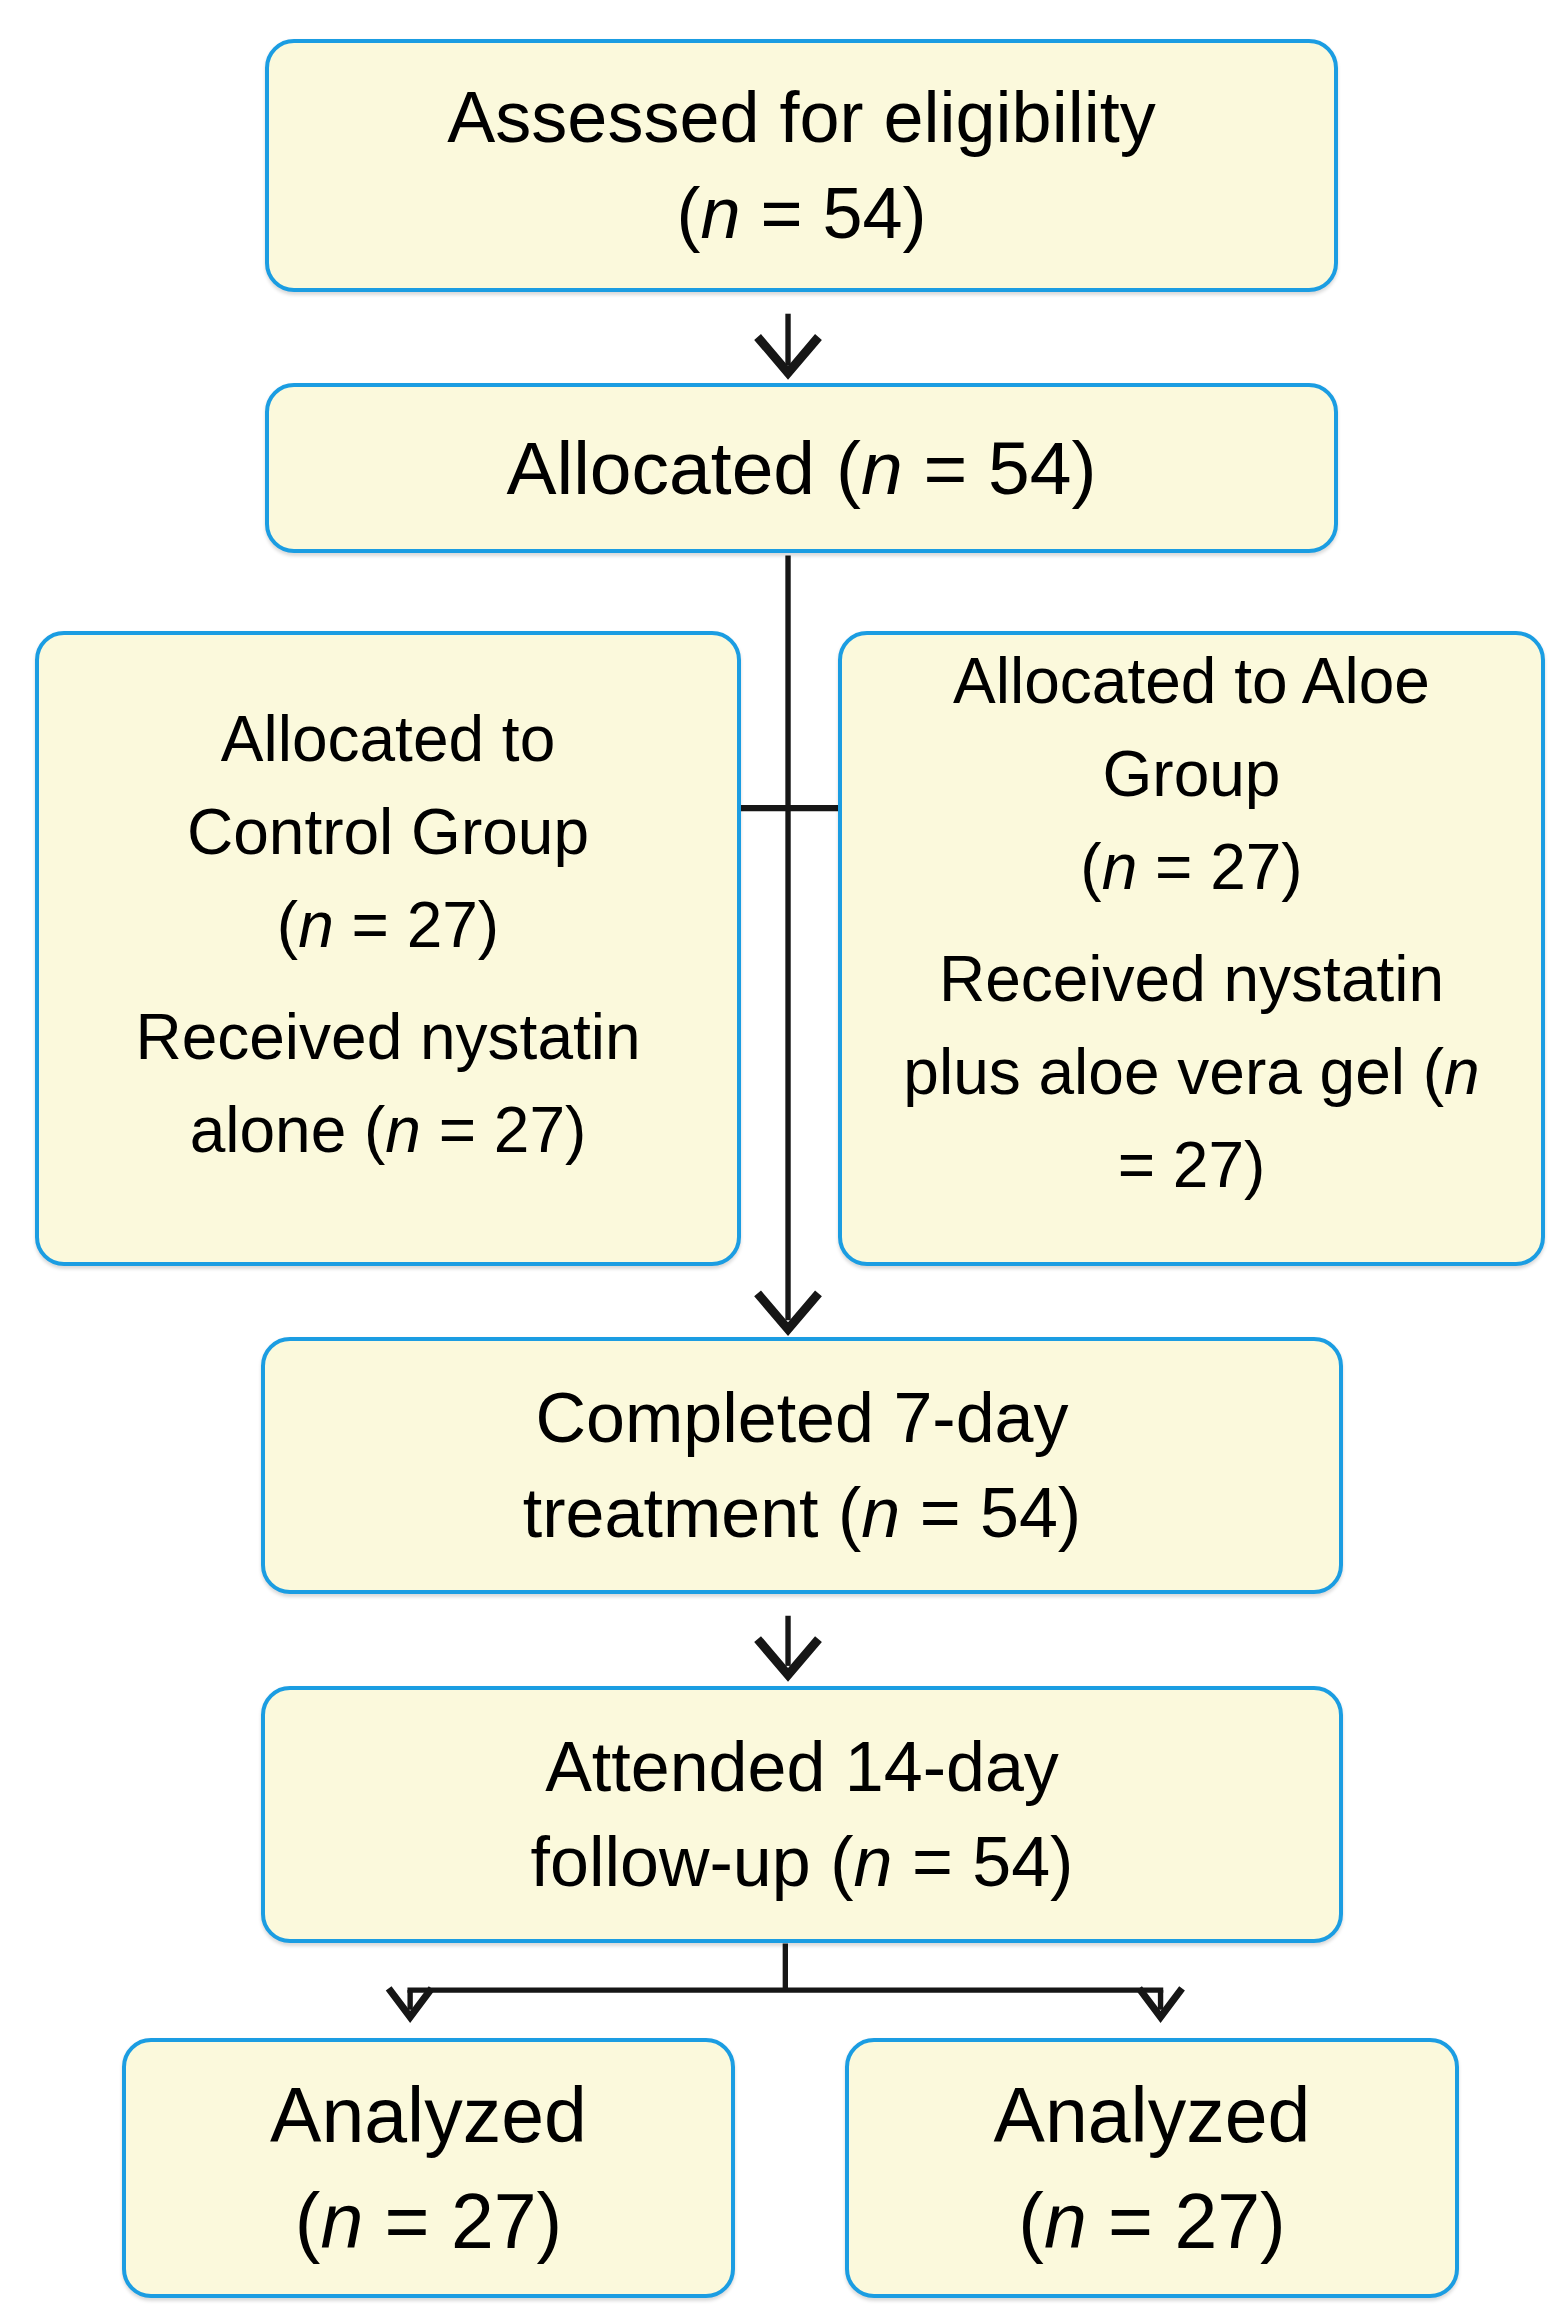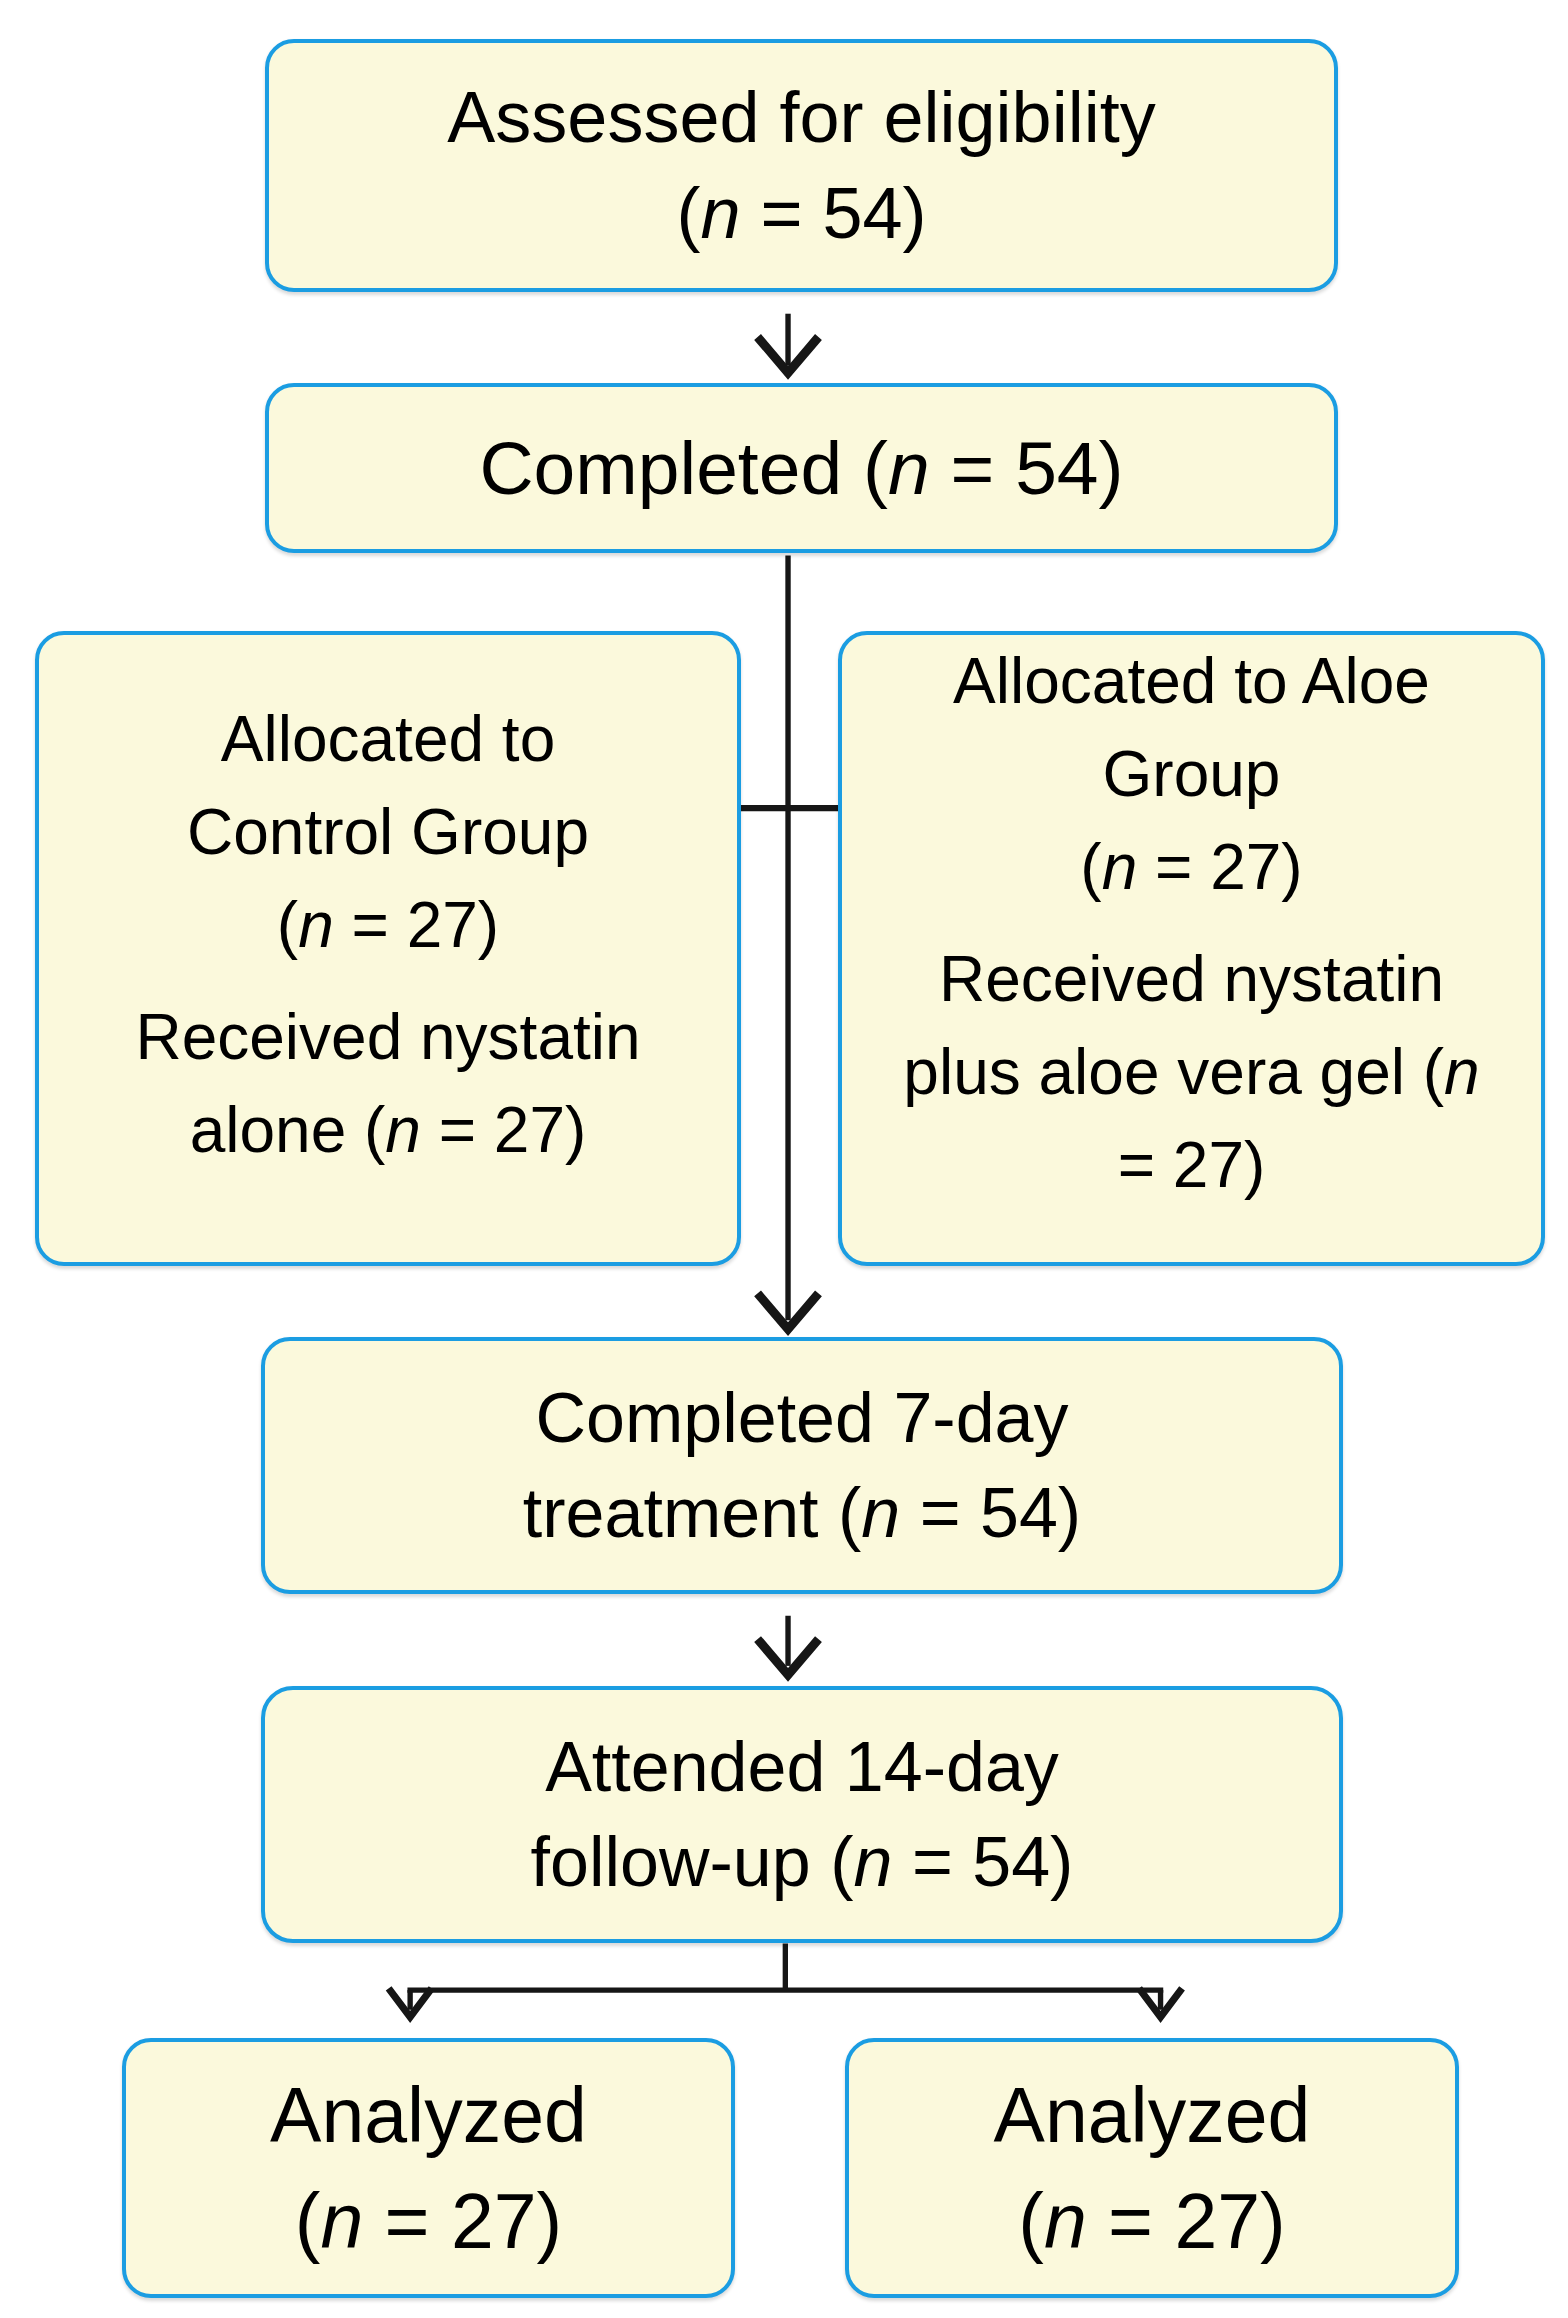--- a/index.html
+++ b/index.html
@@ -17,21 +17,21 @@
     box-shadow:0 2.7px 3.6px rgba(0,0,0,0.15);
   }
   .box .line{white-space:nowrap;}
   .it{font-style:italic;}
   
   .b-assessed   {left:265px;top:39px;  width:1073px;height:253px;font-size:72px;line-height:1.32;}
   .b-randomized {left:265px;top:383px; width:1073px;height:170px;font-size:75px;line-height:1.2;}
   .b-control    {left:35px; top:631px; width:706px; height:635px;font-size:64px;line-height:1.45;justify-content:flex-start;padding-top:58px;}
   .b-aloe       {left:838px;top:631px; width:707px; height:635px;font-size:64px;line-height:1.45;justify-content:flex-start;}
   .b-completed  {left:261px;top:1337px;width:1082px;height:257px;font-size:70px;line-height:1.35;align-items:center;}
-  .b-attended   {left:261px;top:1686px;width:1082px;height:257px;font-size:70px;line-height:1.35;border-radius:32px;}
+  .b-attended   {left:261px;top:1686px;width:1082px;height:257px;font-size:70px;line-height:1.35;}
   .b-analyzed-l {left:122px;top:2038px;width:613px; height:260px;font-size:77px;line-height:1.38;}
   .b-analyzed-r {left:845px;top:2038px;width:614px; height:260px;font-size:77px;line-height:1.38;}
   .para2{margin-top:19.7px;}
   svg.connectors{position:absolute;left:0;top:0;pointer-events:none;}
   svg.connectors *{stroke:var(--line_color);fill:none;}
   .shaft{stroke-width:6px;}
   .thin {stroke-width:7px;}
   .head {stroke-width:10px;stroke-linejoin:miter;}
   .head-sm{stroke-width:8px;stroke-linejoin:miter;}
 </style>
@@ -60,21 +60,21 @@
     <line class="shaft" x1="1296" y1="2222" x2="1296" y2="2244"></line>
     <path class="head-sm" d="M1272,2220 L1296,2252 L1320,2220"></path>
   </svg>
 
   <div class="box b-assessed">
     <div class="line"><span>Assessed for eligibility</span><span class="it"></span><span></span></div>
     <div class="line"><span>(</span><span class="it">n</span><span> = 54)</span></div>
   </div>
 
   <div class="box b-randomized">
-    <div class="line"><span>Completed (</span><span class="it">n</span><span> = 54)</span></div>
+    <div class="line"><span>Allocated (</span><span class="it">n</span><span> = 54)</span></div>
   </div>
 
   <div class="box b-control">
     <div class="line"><span>Allocated to</span><span class="it"></span><span></span></div>
     <div class="line"><span>Control Group</span><span class="it"></span><span></span></div>
     <div class="line"><span>(</span><span class="it">n</span><span> = 27)</span></div>
     <div class="line para2"><span>Received nystatin</span><span class="it"></span><span></span></div>
     <div class="line"><span>alone (</span><span class="it">n</span><span> = 27)</span></div>
   </div>
 

